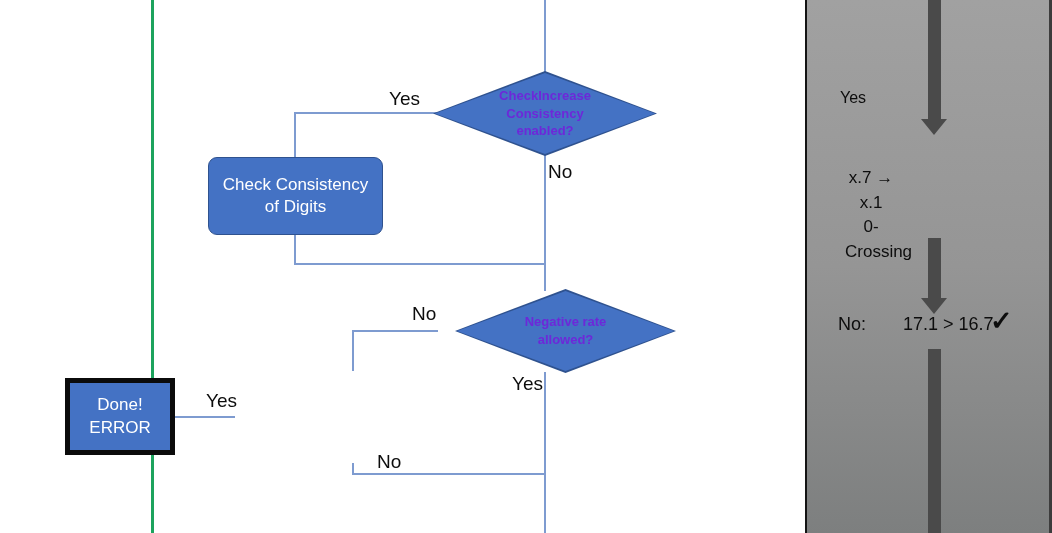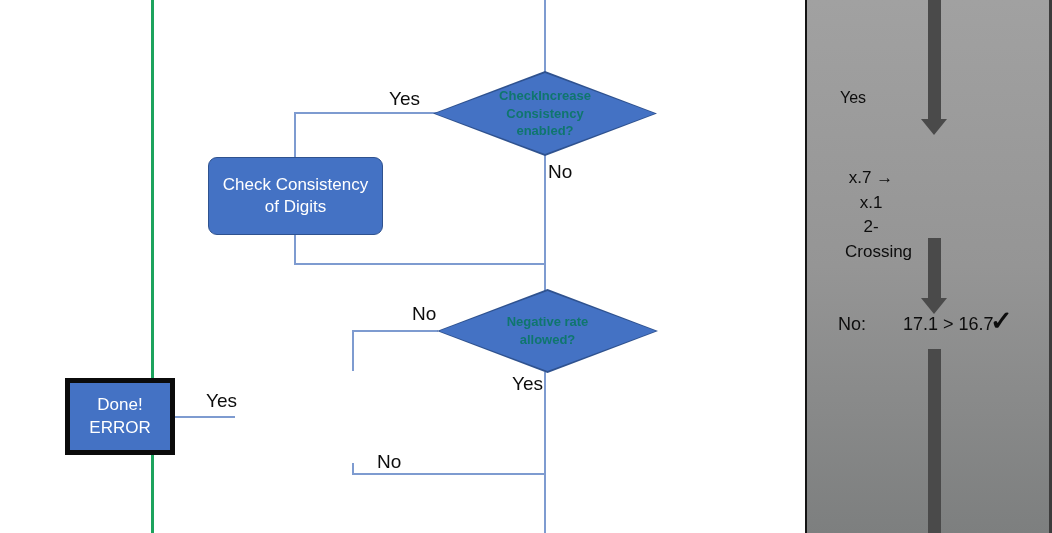--- a/index.html
+++ b/index.html
@@ -9,21 +9,21 @@
   .green-line{position:absolute;left:151px;top:0;width:3px;height:533px;background:#1ca35d;z-index:1;}
   
   .line{position:absolute;background:#7e9bd0;z-index:2;}
   
   .shape{position:absolute;z-index:3;}
   .diamond-outer{position:absolute;inset:0;background:#2f528f;
     clip-path:polygon(50% 0,100% 50%,50% 100%,0 50%);}
   .diamond-inner{position:absolute;inset:2px;background:#4472c4;
     clip-path:polygon(50% 0,100% 50%,50% 100%,0 50%);}
   .d-label{position:absolute;inset:0;display:flex;align-items:center;justify-content:center;
-    text-align:center;color:#0f766e;font-size:13px;font-weight:600;line-height:1.35;z-index:2;}
+    text-align:center;color:#6d28d9;font-size:13px;font-weight:600;line-height:1.35;z-index:2;}
   .rect-node{background:#4472c4;border:1.5px solid #2f528f;display:flex;align-items:center;
     justify-content:center;text-align:center;color:#fff;font-size:17px;line-height:1.3;}
   .done-node{background:#4472c4;border:5px solid #0b0b0b;display:flex;align-items:center;
     justify-content:center;text-align:center;color:#fff;font-size:17px;line-height:1.35;}
   .done-node span{display:block;}
   
   .lbl{position:absolute;font-size:19px;color:#0c0c0c;z-index:4;white-space:nowrap;}
   
   .panel{position:absolute;left:805px;top:0;width:247px;height:533px;box-sizing:border-box;
     border-left:2px solid #141414;z-index:5;
@@ -69,21 +69,21 @@
     <div class="diamond-inner"></div>
     <div class="d-label">
         <span style="width:92px;">CheckIncrease Consistency enabled?</span>
       </div>
   </div>
 
   <div class="shape rect-node" style="left:208px;top:157px;width:173px;height:76px;border-radius:9px;">
     <span style="width:150px;">Check Consistency of Digits</span>
   </div>
 
-  <div class="shape" style="left:437px;top:289px;width:221px;height:84px;">
+  <div class="shape" style="left:455px;top:289px;width:221px;height:84px;">
     <div class="diamond-outer"></div>
     <div class="diamond-inner"></div>
     <div class="d-label">
         <span style="width:95px;">Negative rate allowed?</span>
       </div>
   </div>
 
 
   <div class="shape done-node" style="left:65px;top:378px;width:100px;height:67px;">
     <div>
@@ -100,21 +100,21 @@
   <div class="lbl" style="left:377px;top:451px;">No</div>
 
   <div class="panel">
     <div class="arrow-bar" style="left:121px;top:0;height:119px;"></div>
     <div class="arrow-head" style="left:114px;top:119px;"></div>
 
     <div class="txt p-yes">Yes</div>
 
     <div class="txt p-rule">
       <span>x.7 → x.1</span>
-      <span>2-Crossing</span>
+      <span>0-Crossing</span>
     </div>
 
 
     <div class="arrow-bar" style="left:121px;top:238px;height:60px;"></div>
     <div class="arrow-head" style="left:114px;top:298px;"></div>
 
     <div class="txt p-result">
       <span>No:</span><span class="cmp">17.1 &gt; 16.7</span>
     </div>
     <div class="txt p-check">✓</div>

